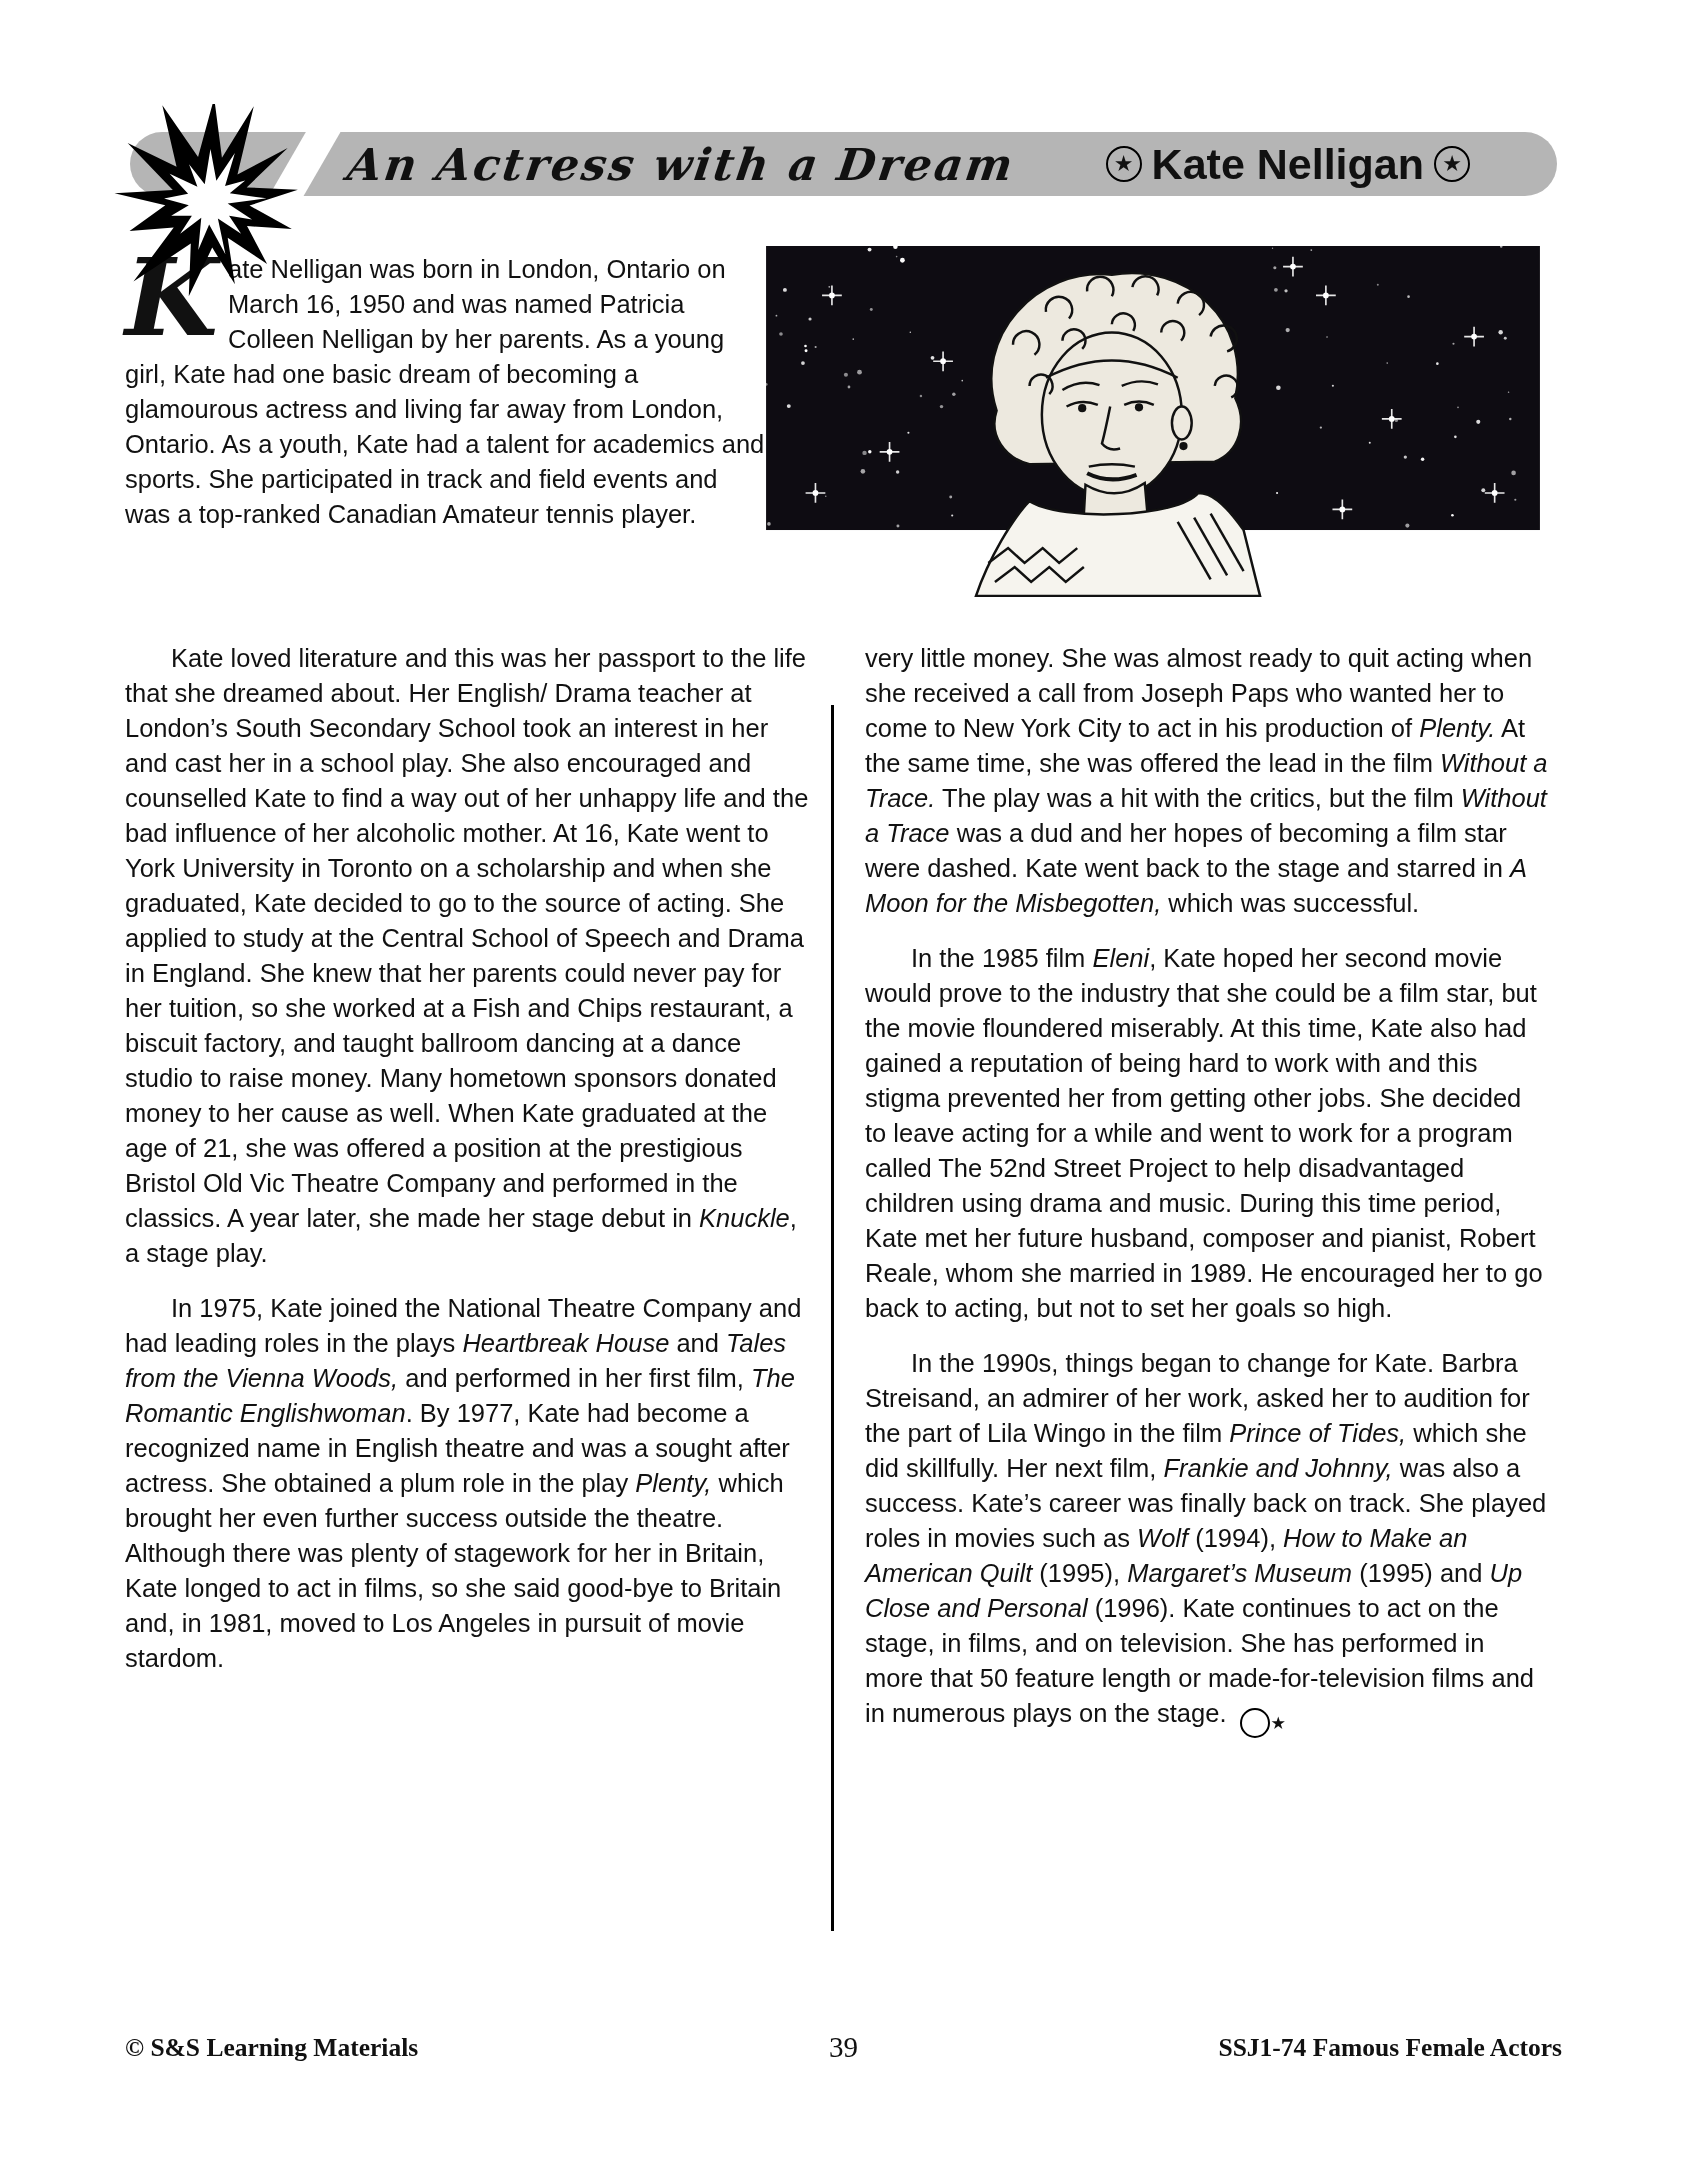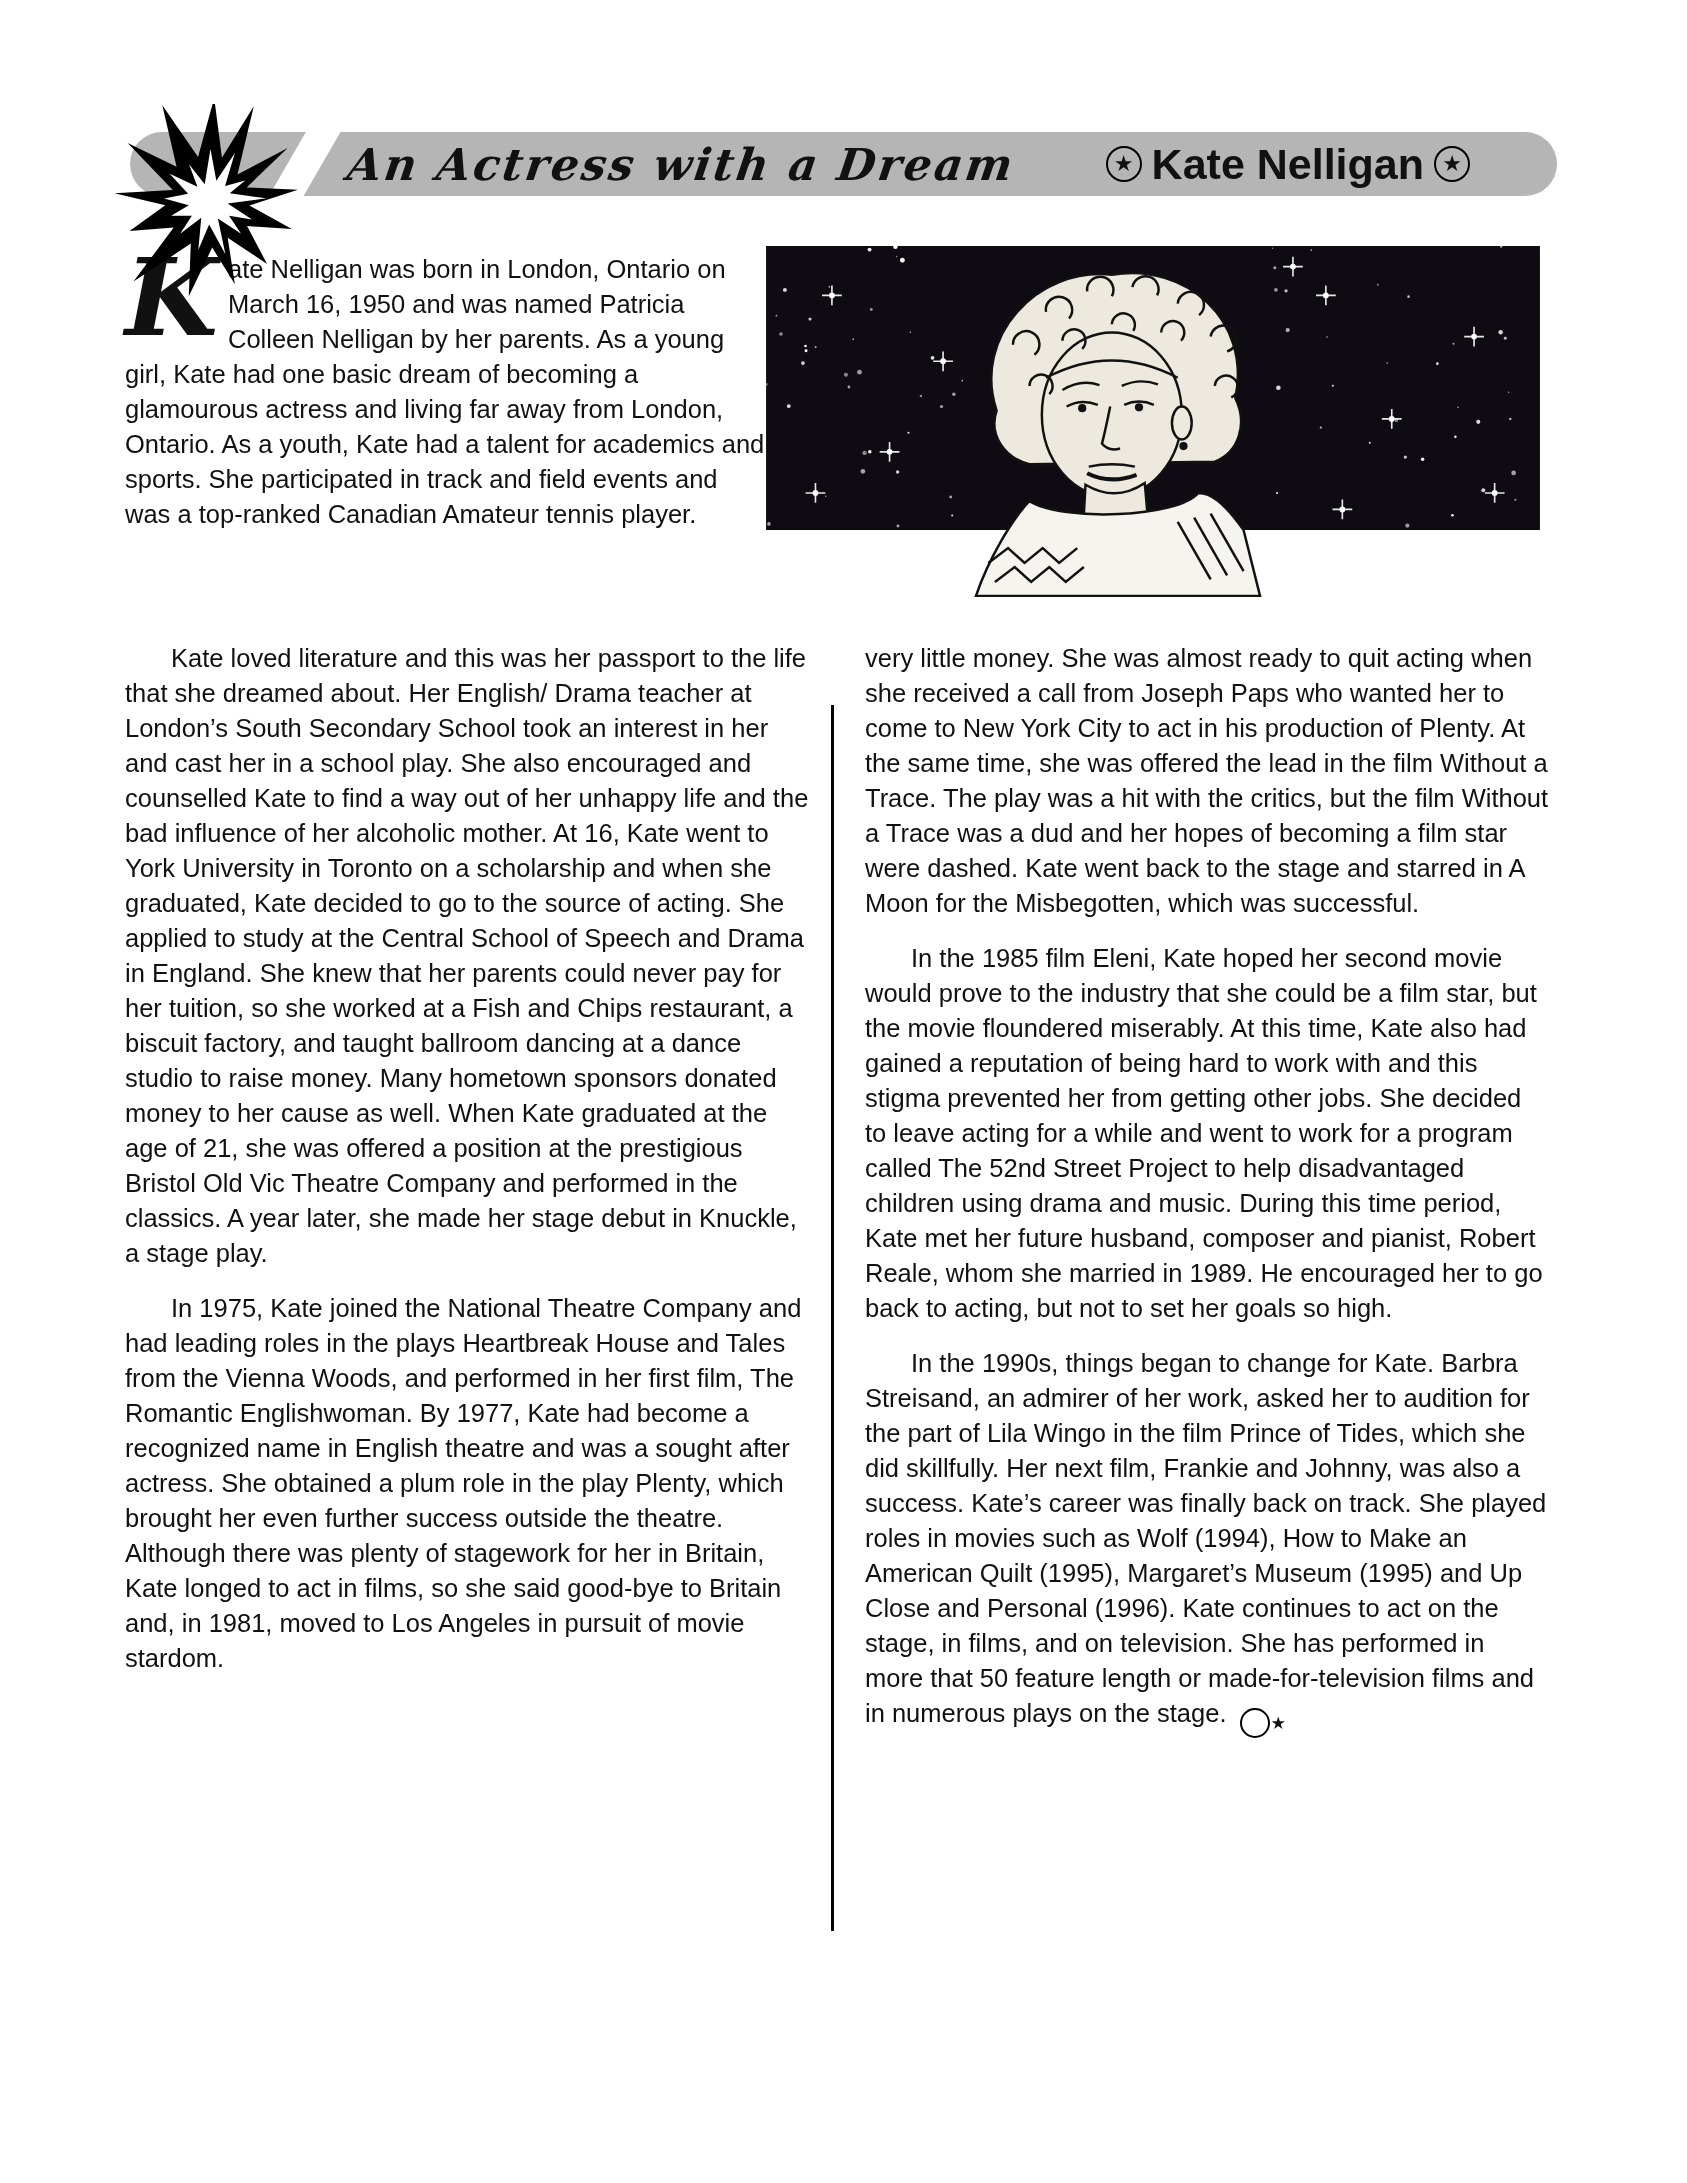--- a/index.html
+++ b/index.html
@@ -38,21 +38,21 @@
     font-size: 107px; line-height: 82px; margin: 5px 10px 0 0;
   }
 
   .columns {
     position: absolute; left: 125px; top: 641px; width: 1437px;
     display: flex; gap: 56px; font-size: 25.5px; line-height: 35px;
   }
   .col { width: 684px; }
   .col p { margin: 0 0 20px 0; text-indent: 46px; }
   .col p.no-indent { text-indent: 0; }
-  .it { }
+  .it { font-style: italic; }
 
   .divider { position: absolute; left: 831px; top: 705px; width: 3.3px; height: 1226px; background: #000; }
 
   .footer { position: absolute; left: 125px; top: 2033px; width: 1437px; height: 41px;
             font-family: "Liberation Serif", serif; font-weight: 700; font-size: 25.5px; }
   .footer-left  { position: absolute; left: 0; top: 0; }
   .footer-right { position: absolute; right: 0; top: 0; }
   .footer-page  { position: absolute; left: 50%; transform: translateX(-50%); top: -1.6px;
                   font-weight: 400; font-size: 29px; }
 
@@ -231,15 +231,20 @@
     </div>
     <div class="col">
       <p class="no-indent"><span>very little money. She was almost ready to quit acting when she received a call from Joseph Paps who wanted her to come to New York City to act in his production of </span><span class="it">Plenty.</span><span> At the same time, she was offered the lead in the film </span><span class="it">Without a Trace.</span><span> The play was a hit with the critics, but the film </span><span class="it">Without a Trace</span><span> was a dud and her hopes of becoming a film star were dashed. Kate went back to the stage and starred in </span><span class="it">A Moon for the Misbegotten,</span><span> which was successful.</span></p>
       <p><span>In the 1985 film </span><span class="it">Eleni</span><span>, Kate hoped her second movie would prove to the industry that she could be a film star, but the movie floundered miserably. At this time, Kate also had gained a reputation of being hard to work with and this stigma prevented her from getting other jobs. She decided to leave acting for a while and went to work for a program called The 52nd Street Project to help disadvantaged children using drama and music. During this time period, Kate met her future husband, composer and pianist, Robert Reale, whom she married in 1989. He encouraged her to go back to acting, but not to set her goals so high.</span></p>
       <p><span>In the 1990s, things began to change for Kate. Barbra Streisand, an admirer of her work, asked her to audition for the part of Lila Wingo in the film </span><span class="it">Prince of Tides,</span><span> which she did skillfully. Her next film, </span><span class="it">Frankie and Johnny,</span><span> was also a success. Kate’s career was finally back on track. She played roles in movies such as </span><span class="it">Wolf</span><span> (1994), </span><span class="it">How to Make an American Quilt</span><span> (1995), </span><span class="it">Margaret’s Museum</span><span> (1995) and </span><span class="it">Up Close and Personal</span><span> (1996). Kate continues to act on the stage, in films, and on television. She has performed in more that 50 feature length or made-for-television films and in numerous plays on the stage. </span><span class="star-badge-inline">★</span></p>
     </div>
   </div>
 
   <div class="divider"></div>
 
+  <div class="footer">
+    <span class="footer-left">© S&amp;S Learning Materials</span>
+    <span class="footer-page">39</span>
+    <span class="footer-right">SSJ1-74  Famous Female Actors</span>
+  </div>
 
 </div>
 
 
 </body></html>

